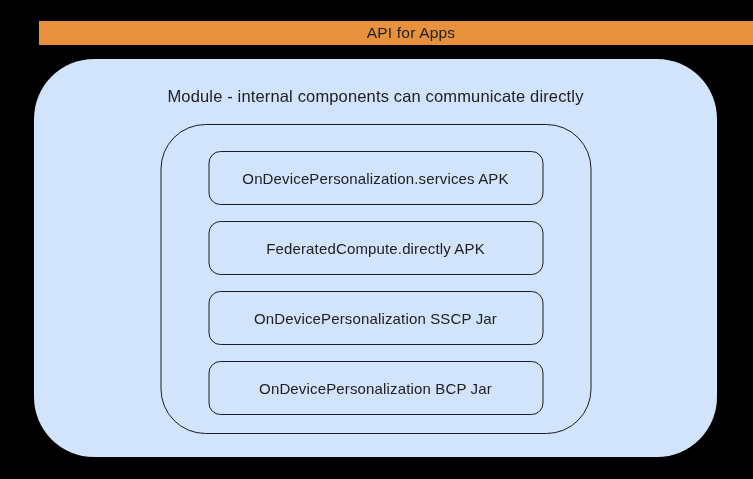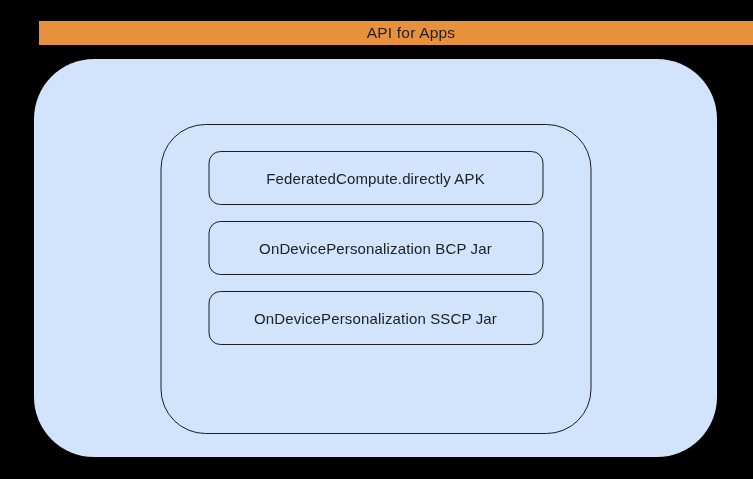--- a/index.html
+++ b/index.html
@@ -86,32 +86,36 @@
 </head>
 <body>
 
 <div class="stage">
 
   <div class="banner">
     <span class="banner-label">API for Apps</span>
   </div>
 
   <div class="module">
+    <div class="module-title">Module - internal components can communicate directly</div>
 
     <div class="inner-group">
 
+      <div class="component-box">
+        <span class="component-label">OnDevicePersonalization.services APK</span>
+      </div>
 
       <div class="component-box">
         <span class="component-label">FederatedCompute.directly APK</span>
       </div>
 
       <div class="component-box">
-        <span class="component-label">OnDevicePersonalization BCP Jar</span>
+        <span class="component-label">OnDevicePersonalization SSCP Jar</span>
       </div>
 
       <div class="component-box">
-        <span class="component-label">OnDevicePersonalization SSCP Jar</span>
+        <span class="component-label">OnDevicePersonalization BCP Jar</span>
       </div>
 
     </div>
   </div>
 
 </div>
 
 </body></html>

